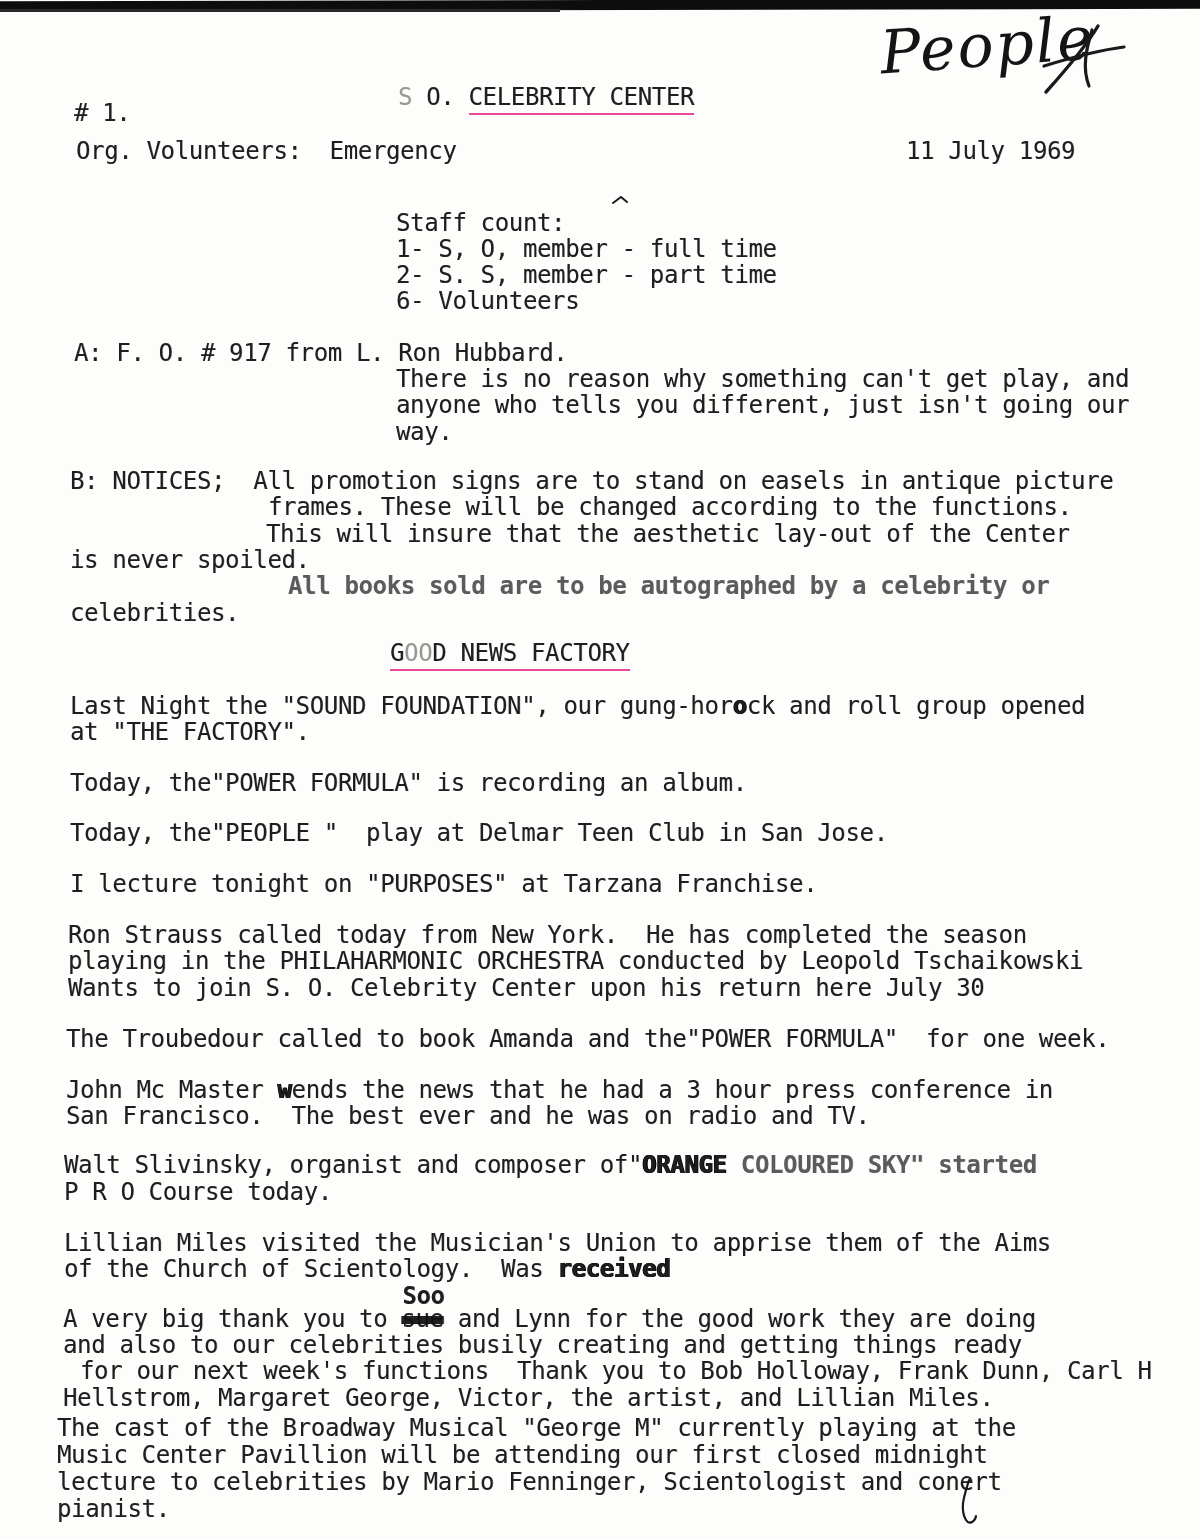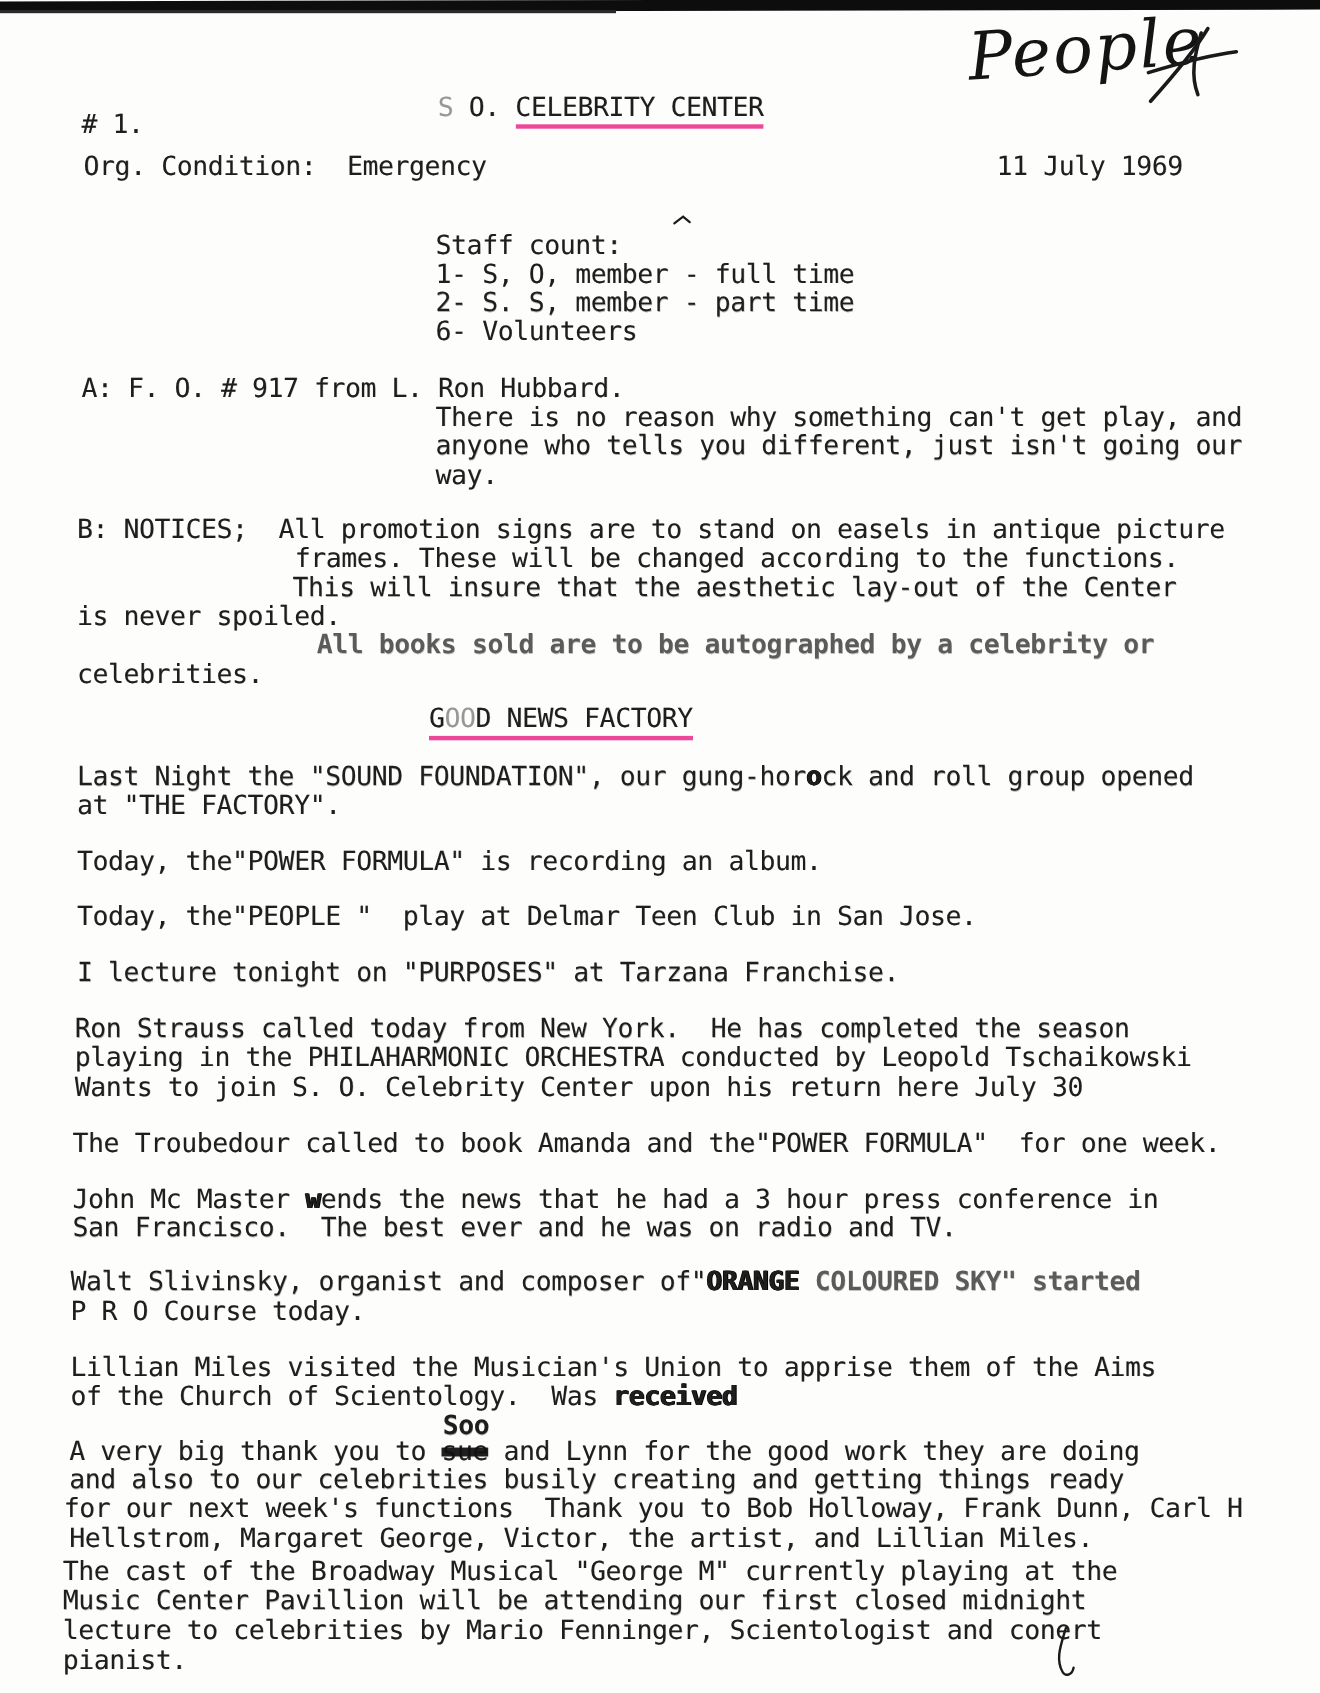--- a/index.html
+++ b/index.html
@@ -15,21 +15,21 @@
     background:#0d0d0d; transform:rotate(-0.12deg);
   }
   .topbar2 { position:absolute; left:0; top:9px; width:560px; height:3px; background:#2a2a2a; }
   .tl { position:absolute; white-space:pre; letter-spacing:-0.35px; line-height:26px; }
   .hand {
     position:absolute; left:880px; top:10px;
     font-family:"DejaVu Serif","Liberation Serif",serif;
     font-style:italic; font-size:60px; color:#141414;
     transform:rotate(-4deg); letter-spacing:2px; text-shadow:none;
   }
-  .ul { border-bottom:4px solid #ec4899; padding-bottom:2px; }
+  .ul { border-bottom:2px solid #ec4899; padding-bottom:2px; }
   .faint { opacity:0.45; filter:blur(0.4px); }
   .semifaint { opacity:0.72;font-weight:bold; }
   .ot { font-weight:bold; text-shadow:0.8px 0 0 #000, -0.5px 0 0 #000; }
   .strikewrap { position:relative; display:inline-block; }
   .struck {
     text-decoration:line-through;
     text-decoration-thickness:8px;
     text-decoration-color:rgba(15,15,15,0.9);
   }
   .soo { position:absolute; top:-23px; left:1px; font-weight:bold; }
@@ -46,21 +46,21 @@
 
   <div class="hand">People</div>
   <svg class="mark" style="left:1036px;top:20px" width="92" height="80" viewBox="0 0 92 80">
     <path d="M62 6 C50 26 28 52 10 72" stroke-width="3.4"></path>
     <path d="M8 46 C34 38 64 30 88 27" stroke-width="3.2"></path>
     <path d="M56 10 C50 30 46 48 53 66" stroke-width="3.2"></path>
   </svg>
 
   <div class="tl" style="left:398px;top:84px"><span class="faint">S</span><span> O. </span><span class="ul">CELEBRITY CENTER</span></div>
   <div class="tl" style="left:74px;top:100px"># 1.</div>
-  <div class="tl" style="left:76px;top:138px"><span>Org. Condition:</span><span style="padding-left:28px">Emergency</span></div>
+  <div class="tl" style="left:76px;top:138px"><span>Org. Volunteers:</span><span style="padding-left:28px">Emergency</span></div>
   <div class="tl" style="left:906px;top:138px">11 July 1969</div>
 
   <svg class="mark" style="left:612px;top:196px" width="18" height="10" viewBox="0 0 18 10">
     <path d="M1 7 L9 1 L15 6" stroke-width="2"></path>
   </svg>
 
   <div class="tl" style="left:396px;top:210px">Staff count:</div>
   <div class="tl" style="left:396px;top:236px">1- S, O, member - full time</div>
   <div class="tl" style="left:396px;top:262px">2- S. S, member - part time</div>
   <div class="tl" style="left:396px;top:288px">6- Volunteers</div>
@@ -98,21 +98,21 @@
   <div class="tl" style="left:66px;top:1103px">San Francisco.  The best ever and he was on radio and TV.</div>
 
   <div class="tl" style="left:64px;top:1152px"><span>Walt Slivinsky, organist and composer of"</span><span class="ot">ORANGE</span><span class="semifaint"> COLOURED SKY" started</span></div>
   <div class="tl" style="left:64px;top:1179px">P R O Course today.</div>
 
   <div class="tl" style="left:64px;top:1230px">Lillian Miles visited the Musician's Union to apprise them of the Aims</div>
   <div class="tl" style="left:64px;top:1256px"><span>of the Church of Scientology.  Was </span><span class="ot">received</span></div>
 
   <div class="tl" style="left:63px;top:1306px"><span>A very big thank you to </span><span class="strikewrap"><span class="soo">Soo</span><span class="struck">sue</span></span><span> and Lynn for the good work they are doing</span></div>
   <div class="tl" style="left:63px;top:1332px">and also to our celebrities busily creating and getting things ready</div>
-  <div class="tl" style="left:58px;top:1358px">for our next week's functions  Thank you to Bob Holloway, Frank Dunn, Carl H</div>
+  <div class="tl" style="left:80px;top:1358px">for our next week's functions  Thank you to Bob Holloway, Frank Dunn, Carl H</div>
   <div class="tl" style="left:57px;top:1415px">The cast of the Broadway Musical "George M" currently playing at the</div>
 
   <div class="tl" style="left:63px;top:1385px">Hellstrom, Margaret George, Victor, the artist, and Lillian Miles.</div>
   <div class="tl" style="left:57px;top:1442px">Music Center Pavillion will be attending our first closed midnight</div>
   <div class="tl" style="left:57px;top:1469px">lecture to celebrities by Mario Fenninger, Scientologist and conert</div>
   <div class="tl" style="left:57px;top:1496px">pianist.</div>
 
   <svg class="mark" style="left:955px;top:1478px" width="34" height="50" viewBox="0 0 34 50">
     <path d="M14 2 C10 16 4 30 11 42 C14 47 20 44 21 38" stroke-width="2.2"></path>
   </svg>

